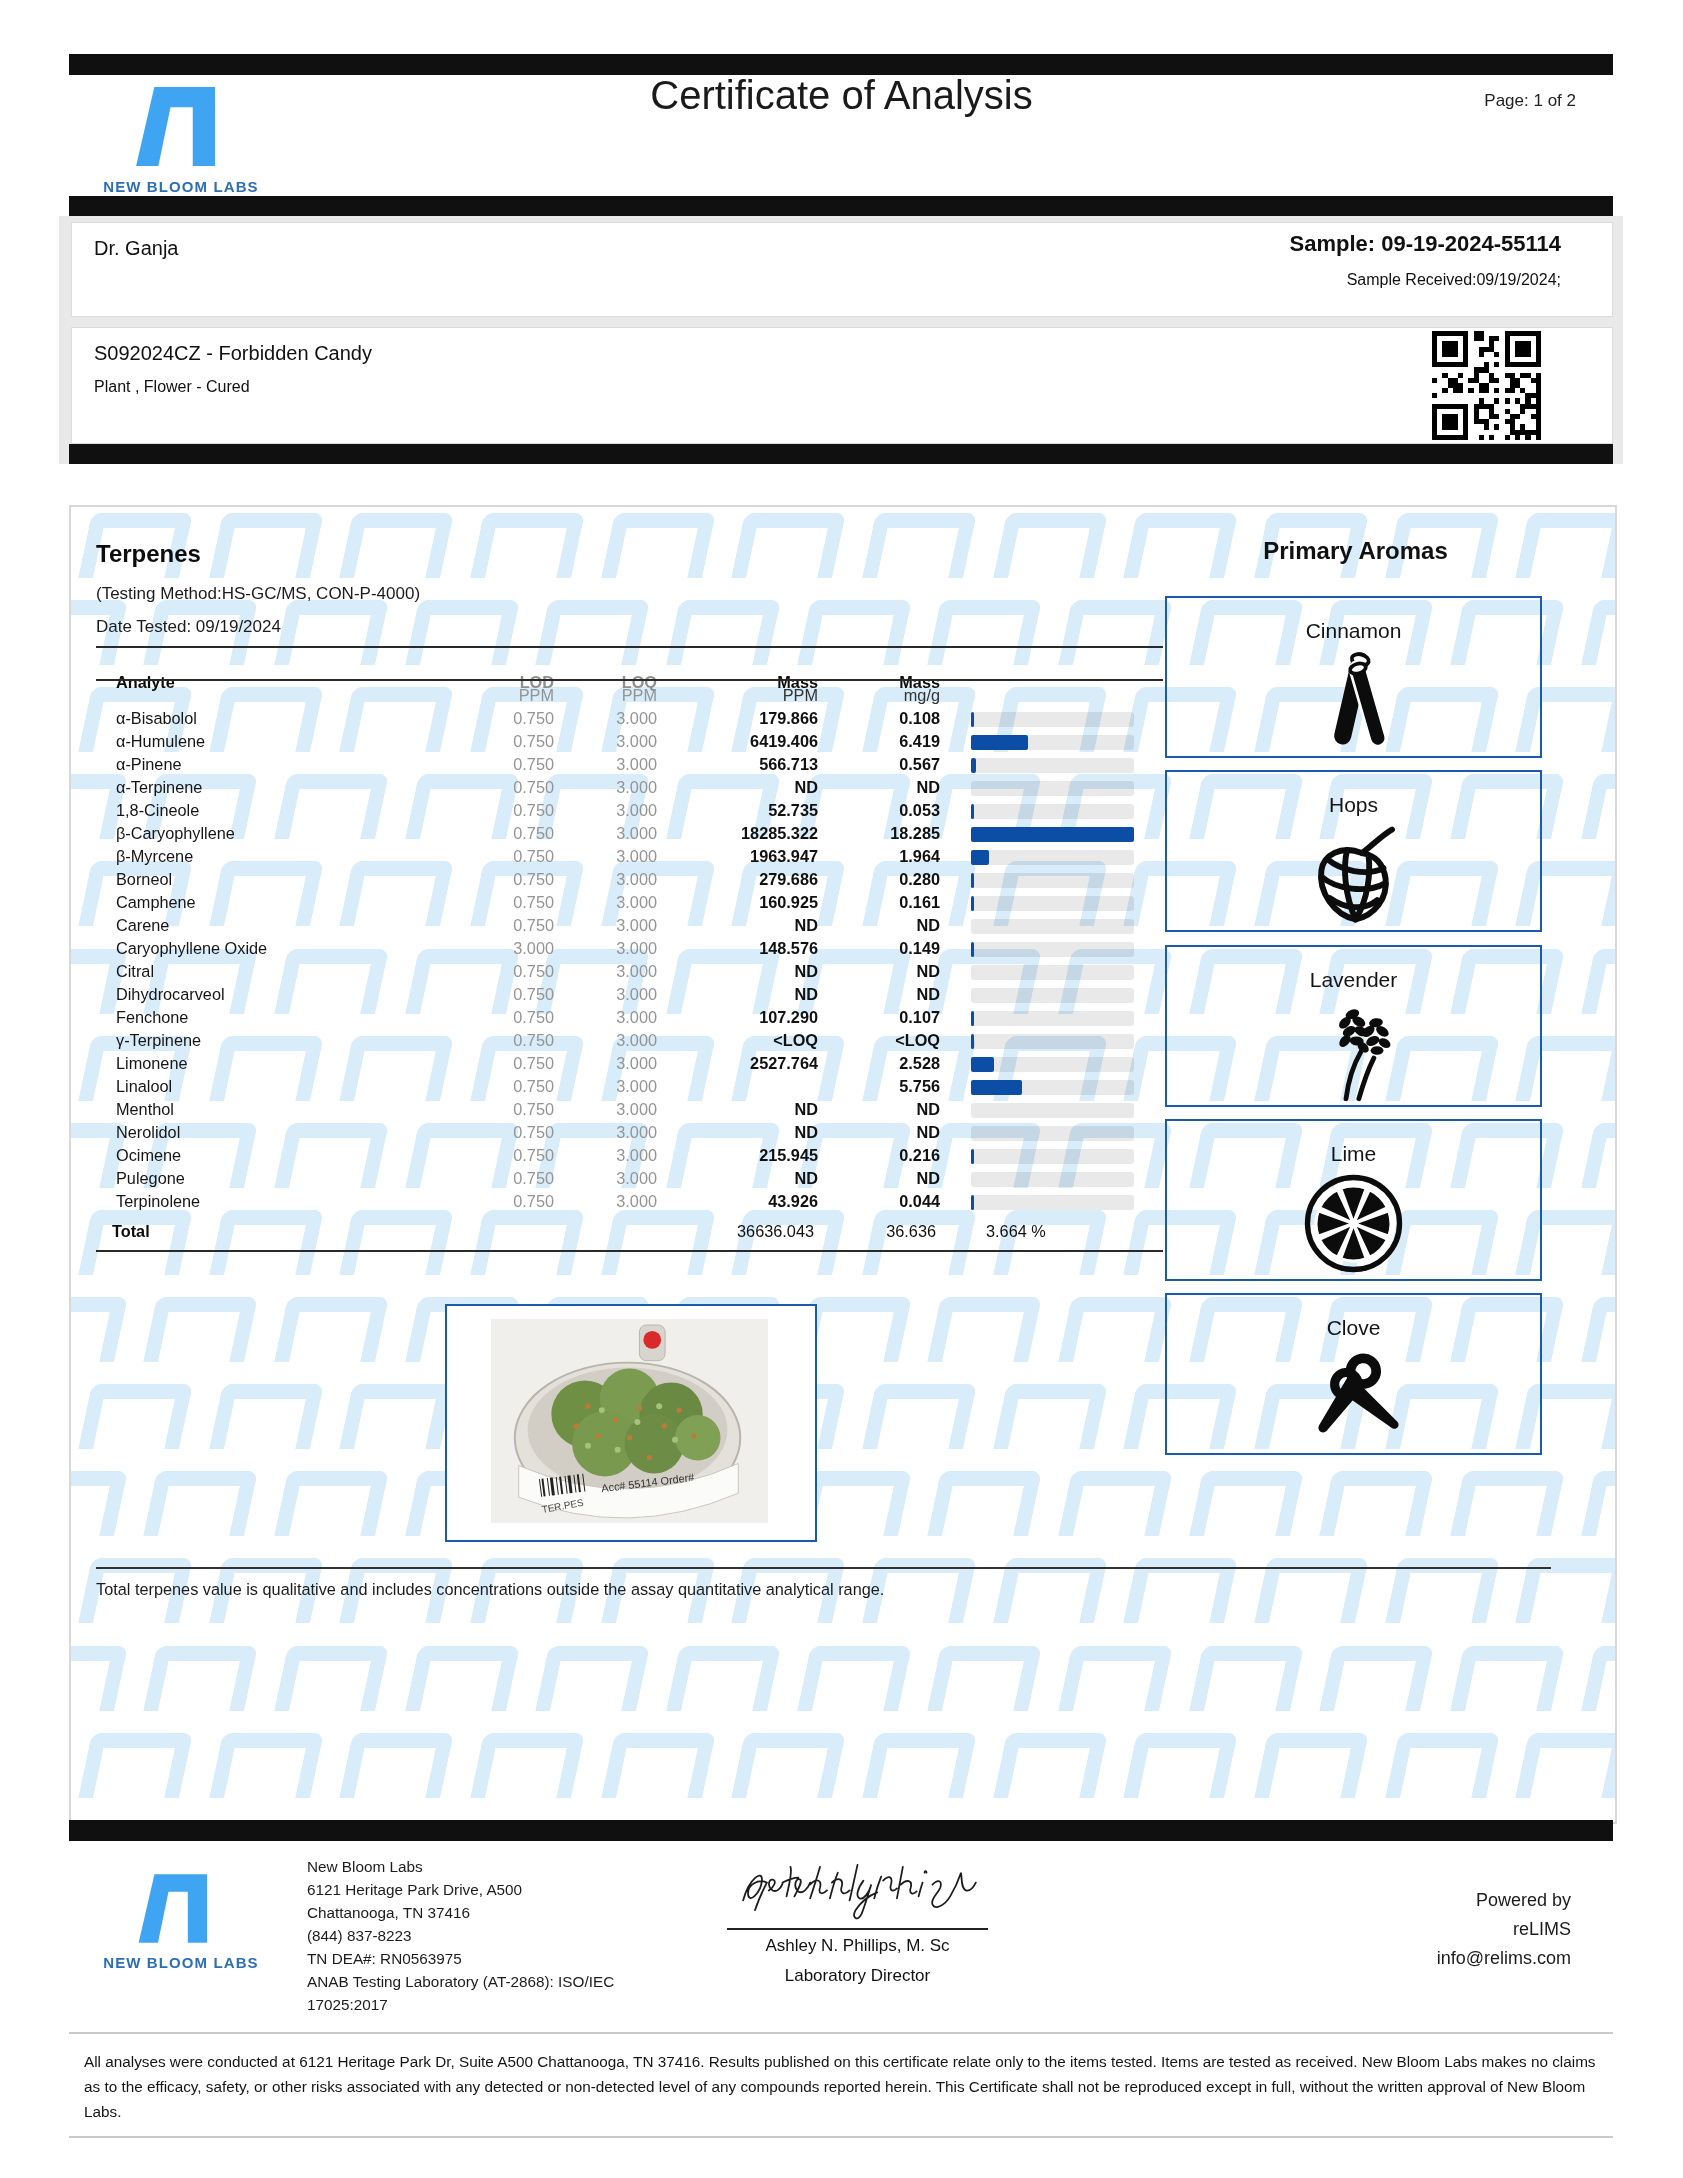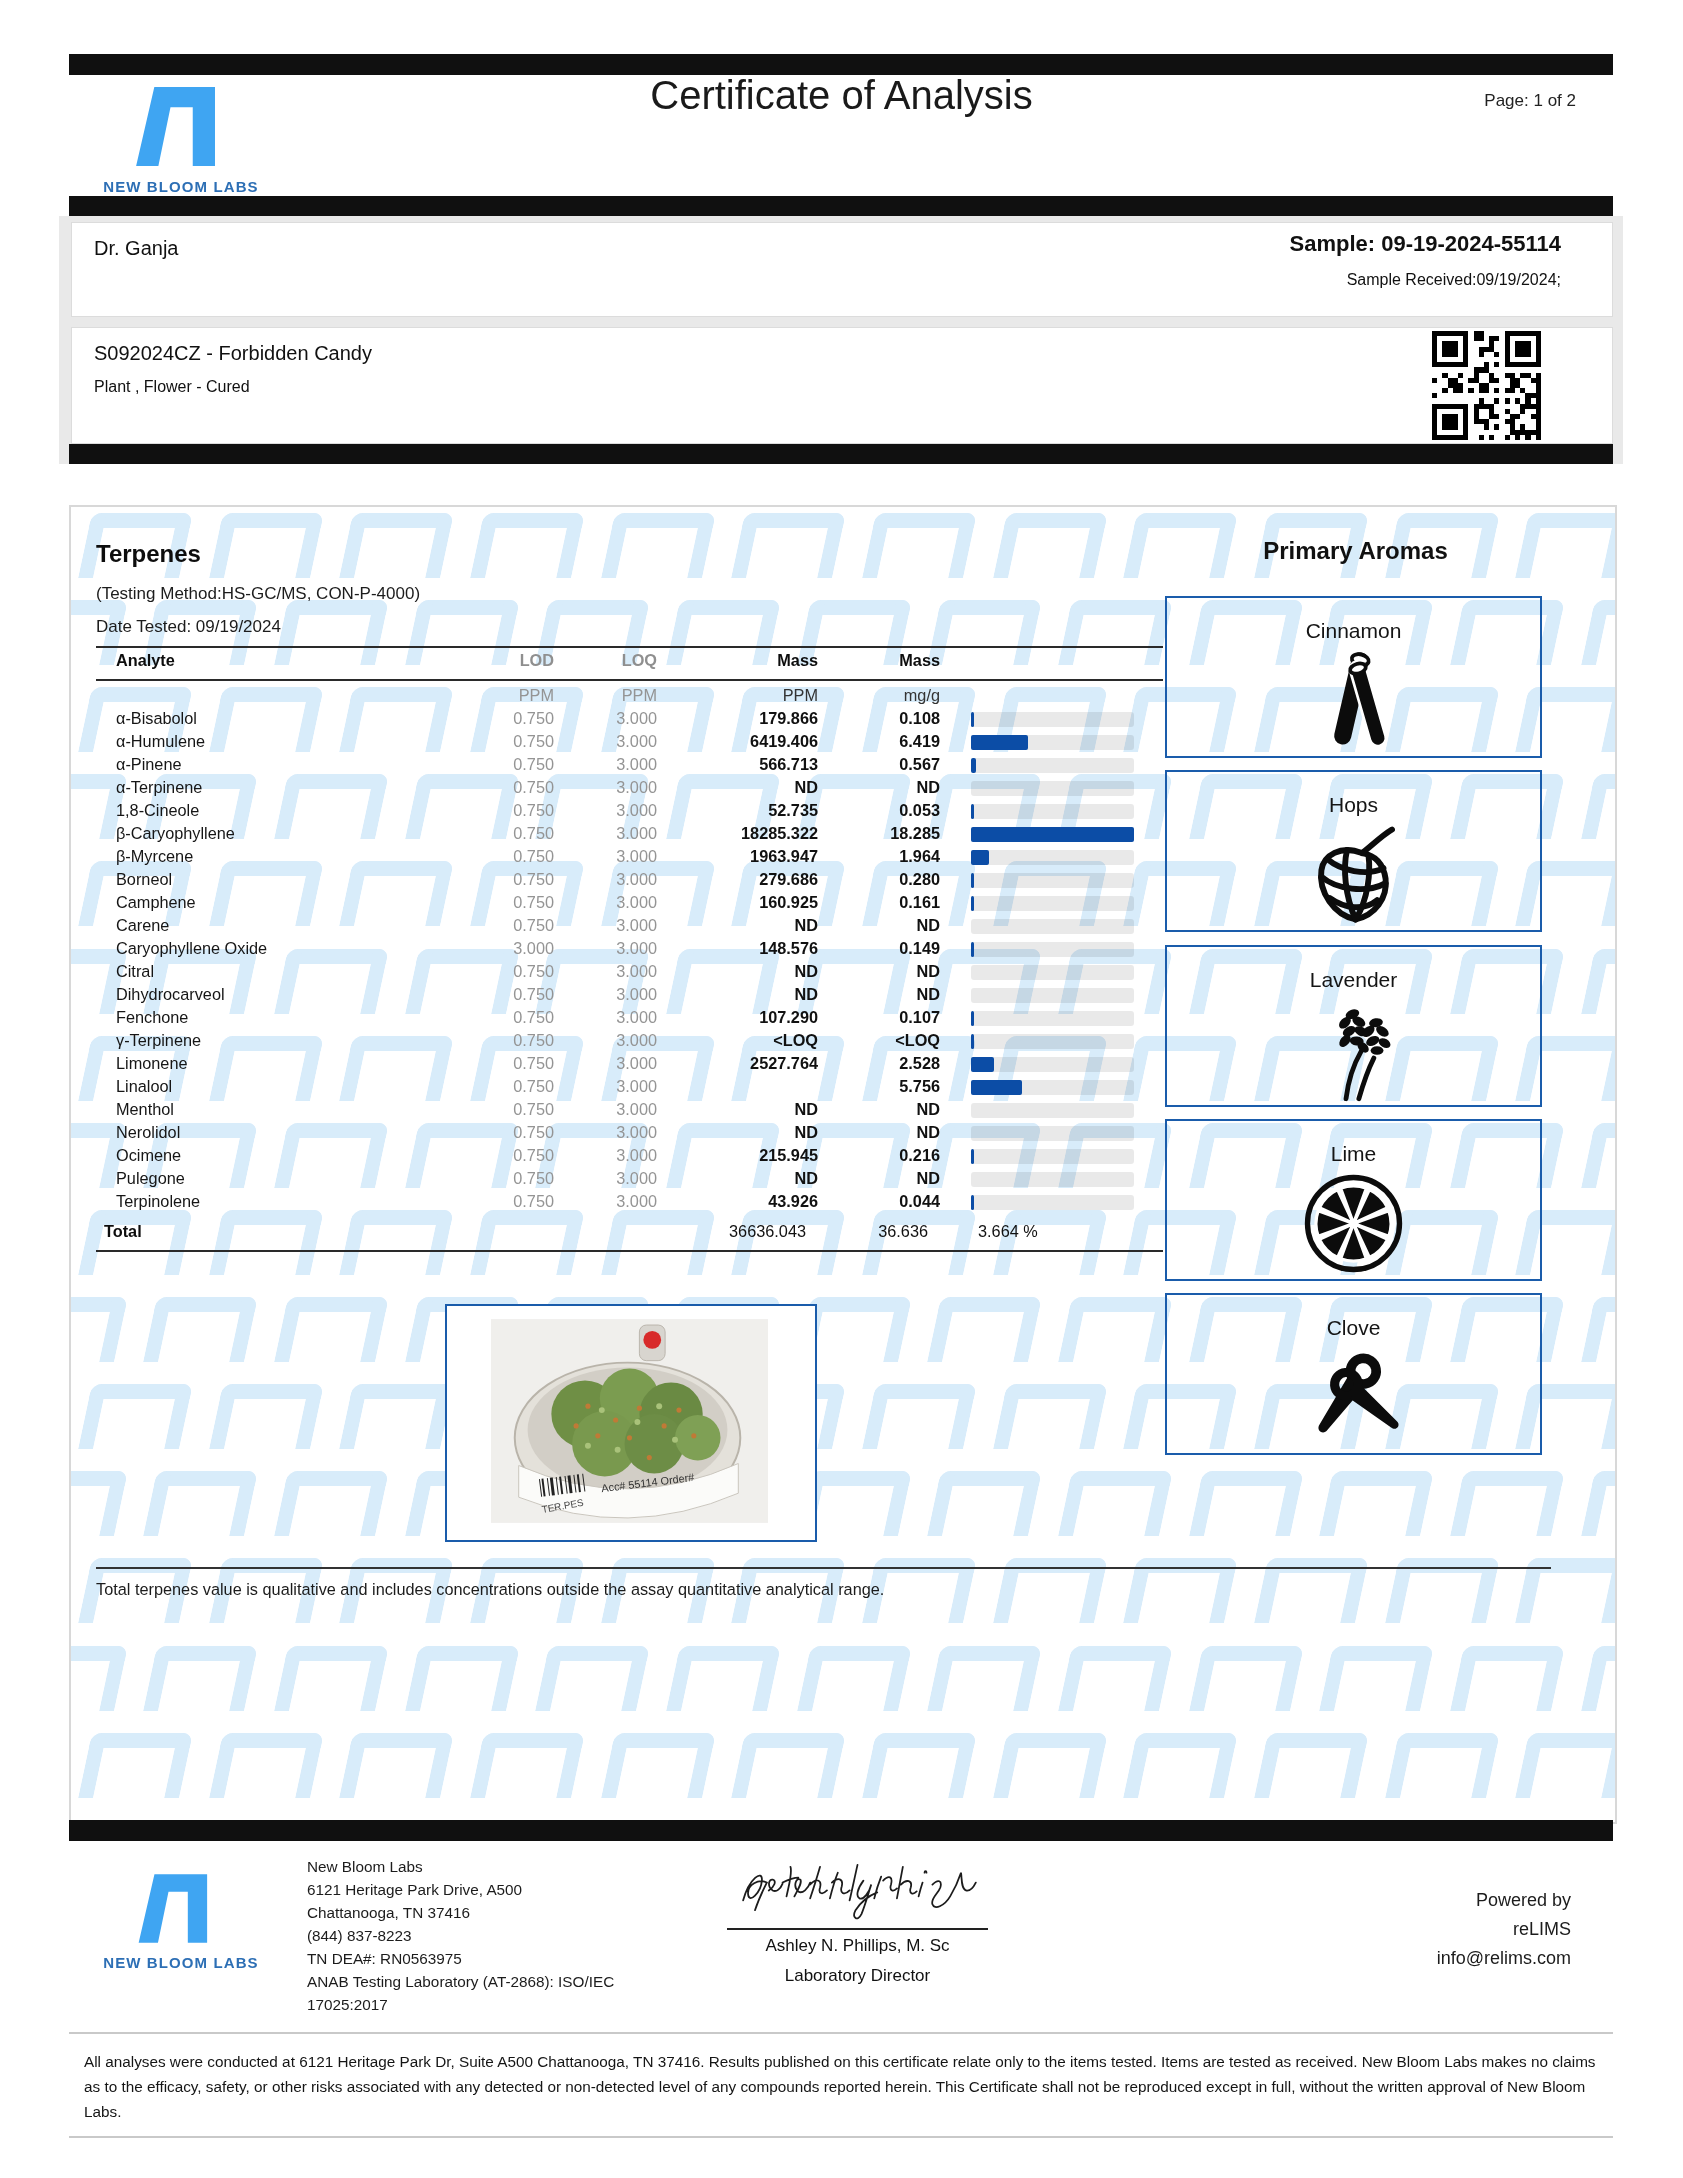--- a/index.html
+++ b/index.html
@@ -485,21 +485,21 @@
         <div class="wm" style="left: 1321px; top: 1226px;"></div>
         <div class="wm" style="left: 1451px; top: 1226px;"></div>
       </div>
 
     <div class="sec-title" style="left:25px;top:33px;">Terpenes</div>
     <div class="meta" style="left:25px;top:77px;">(Testing Method:HS-GC/MS, CON-P-4000)</div>
     <div class="meta" style="left:25px;top:110px;">Date Tested: 09/19/2024</div>
 
     <div class="rule" style="left:25px;top:139px;width:1067px;"></div>
 
-    <div class="abs" style="left:25px;top:142px;width:1067px;height:24px;text-decoration:underline;">
+    <div class="abs" style="left:25px;top:164px;width:1067px;height:24px;text-decoration:underline;">
       <span class="cell hdr" style="left:20px;">Analyte</span>
       <span class="cell hdr-gray" style="left:0;width:458px;text-align:right;">LOD</span>
       <span class="cell hdr-gray" style="left:0;width:561px;text-align:right;">LOQ</span>
       <span class="cell hdr" style="left:0;width:722px;text-align:right;">Mass</span>
       <span class="cell hdr" style="left:0;width:844px;text-align:right;">Mass</span>
     </div>
     <div class="rule" style="left:25px;top:172px;width:1067px;"></div>
 
     <div class="abs" style="left:25px;top:177px;width:1067px;height:22px;">
       <span class="cell units" style="left:0;width:458px;text-align:right;">PPM</span>
@@ -738,21 +738,21 @@
           <span class="cell c-loq">3.000</span>
           <span class="cell c-ppm">43.926</span>
           <span class="cell c-mgg">0.044</span>
           <span class="cell c-bar">
             <span class="track"></span>
             <span class="fill" style="width: 3px;"></span>
           </span>
         </div>
       </div>
 
-    <div class="abs" style="left:13px;top:713px;width:1067px;height:26px;">
+    <div class="abs" style="left:21px;top:713px;width:1067px;height:26px;">
       <span class="cell hdr" style="left:20px;">Total</span>
       <span class="cell" style="left:0;width:722px;text-align:right;">36636.043</span>
       <span class="cell" style="left:0;width:844px;text-align:right;">36.636</span>
       <span class="cell" style="left:894px;">3.664 %</span>
     </div>
     <div class="rule" style="left:25px;top:743px;width:1067px;"></div>
 
     <div class="photo-box">
       <svg viewBox="0 0 280 206" width="277" height="204" style="position:absolute;left:44px;top:13px;">
         <rect width="280" height="206" fill="#f0efec"></rect>

